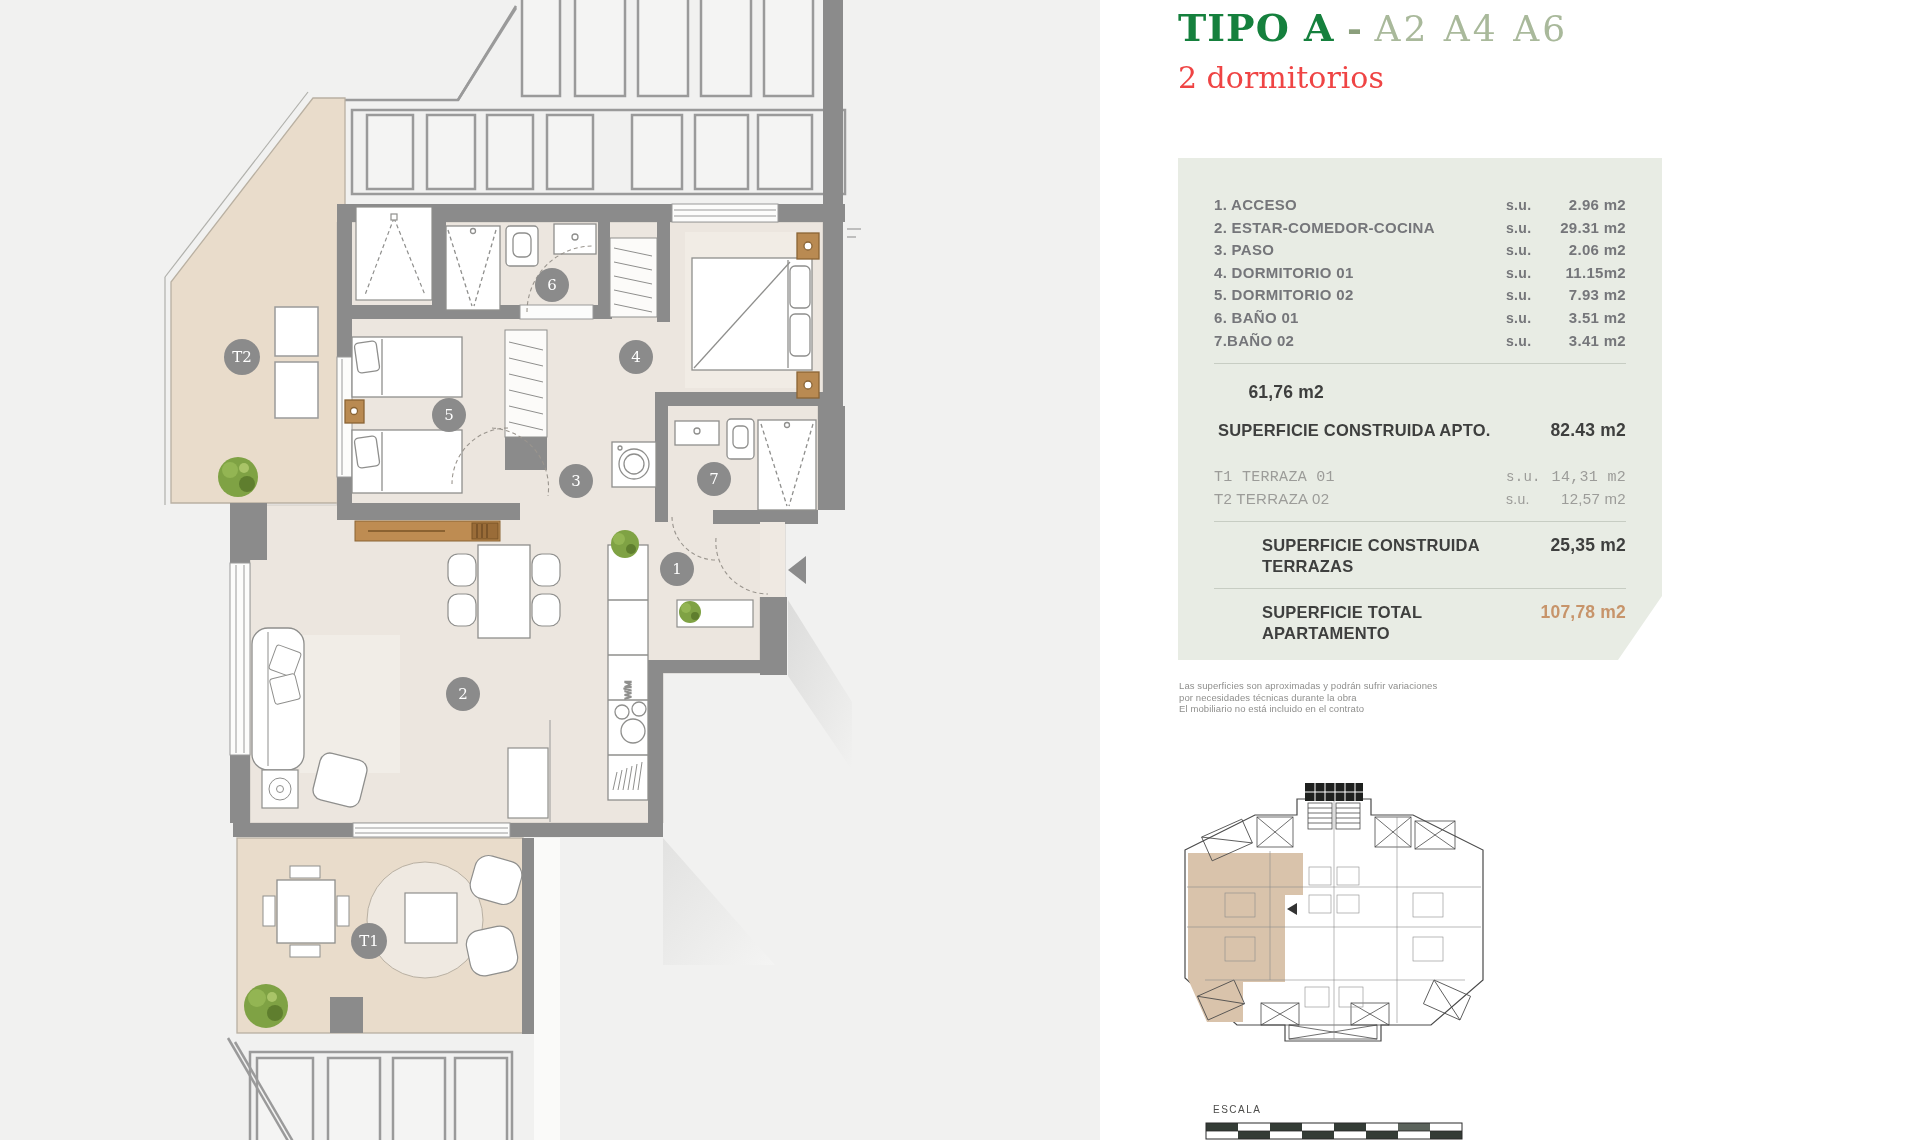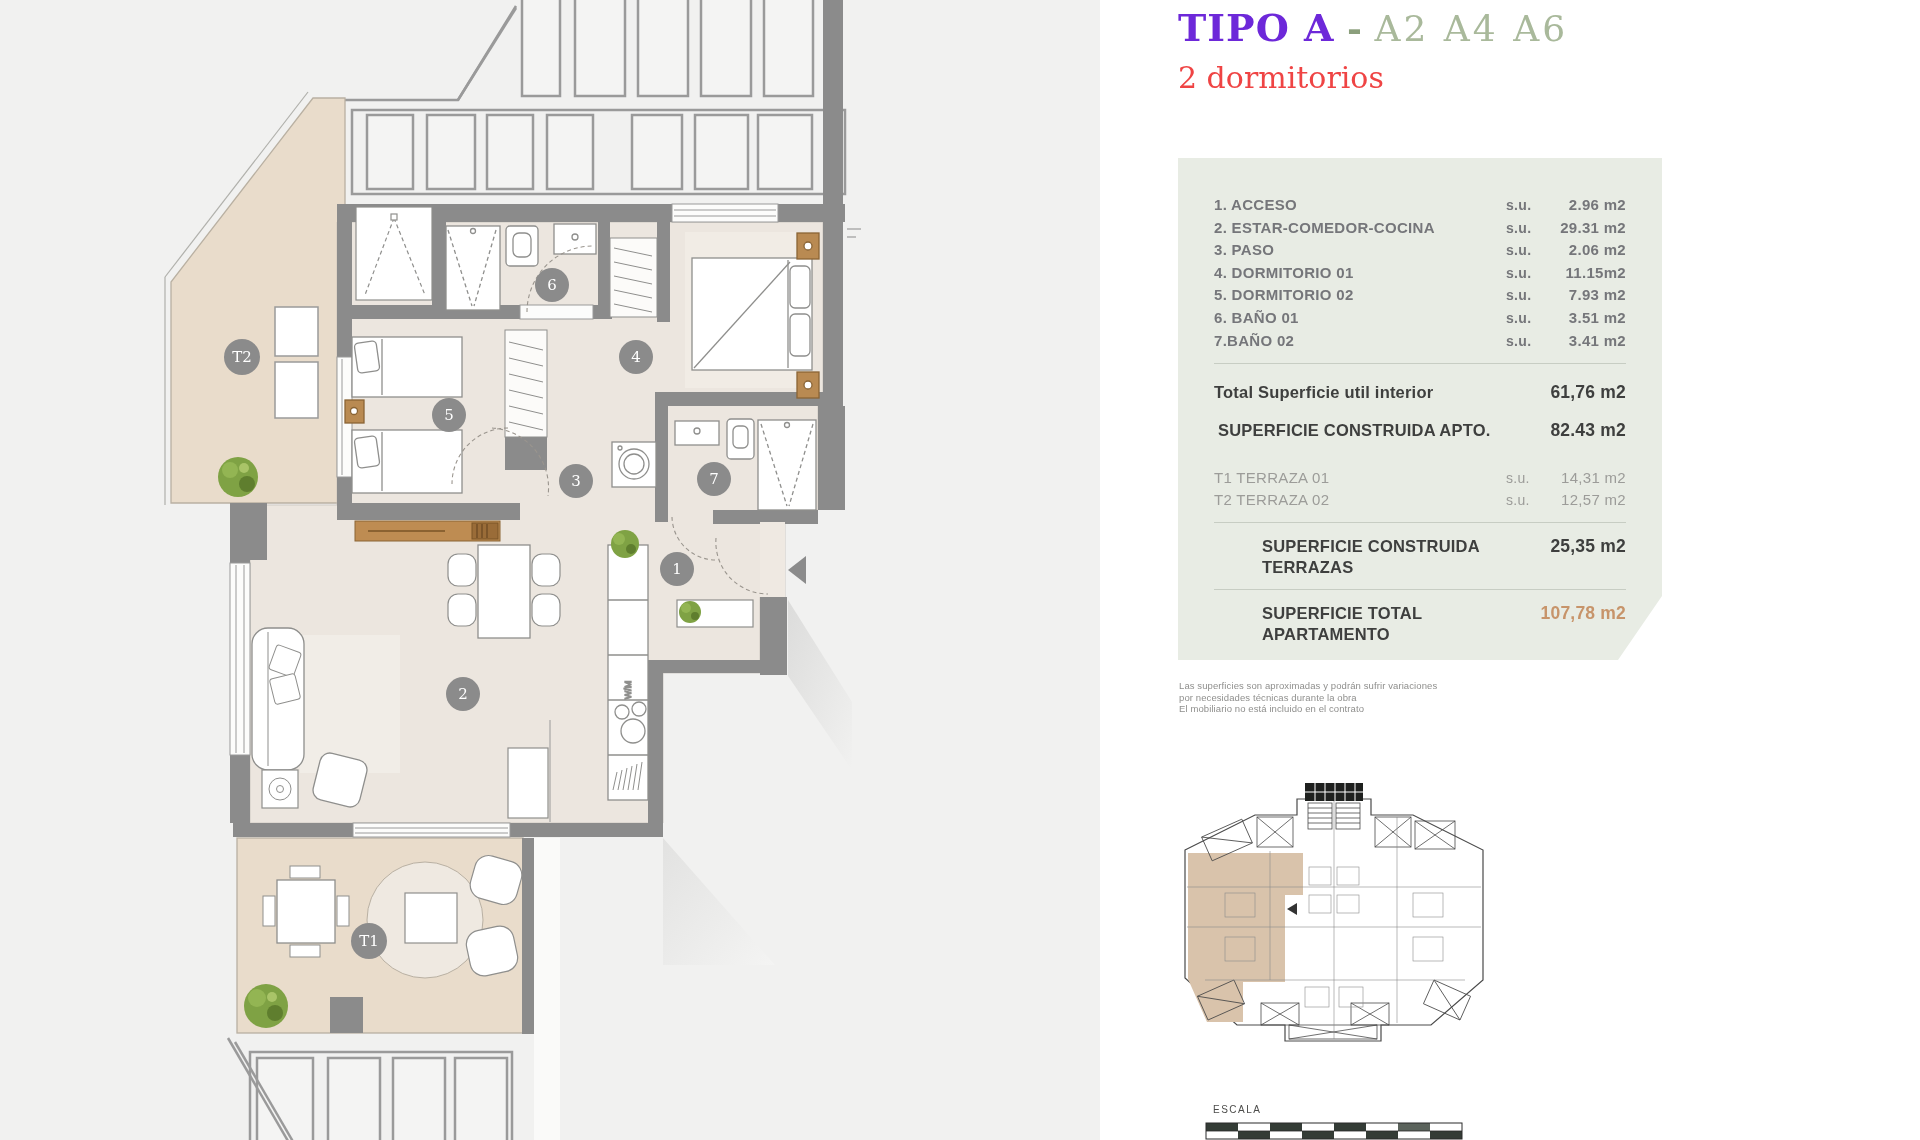--- a/index.html
+++ b/index.html
@@ -6,40 +6,40 @@
   body{
     width:1920px;height:1140px;position:relative;overflow:hidden;
     background:#ffffff;font-family:"Liberation Sans",sans-serif;
   }
   .plan-area-bg{position:absolute;left:0;top:0;width:1092px;height:1140px;background:#f1f1f0;}
   .plan-svg{position:absolute;left:0;top:0;}
 
   
   .title-block{position:absolute;left:1178px;top:6px;width:620px;}
   .title-line{font-family:"DejaVu Serif",serif;white-space:nowrap;line-height:44px;}
-  .title-main{font-size:38px;font-weight:bold;color:#6d28d9;letter-spacing:1px;}
+  .title-main{font-size:38px;font-weight:bold;color:#15803d;letter-spacing:1px;}
   .title-sep{font-size:36px;font-weight:bold;color:#8b9f7c;}
   .title-units{font-size:36px;font-weight:normal;color:#a9b99b;letter-spacing:3px;}
   .title-sub{font-family:"DejaVu Serif",serif;font-size:30px;color:#ef4444;margin-top:2px;line-height:36px;}
 
   .info-panel{
     position:absolute;left:1178px;top:158px;width:484px;height:502px;
     background:#e8ece4;box-sizing:border-box;padding:36px 36px 0 36px;
     clip-path:polygon(0 0,100% 0,100% calc(100% - 64px),calc(100% - 44px) 100%,0 100%);
   }
   .row{display:flex;align-items:baseline;}
   .room-row{line-height:21.6px;font-size:15px;color:#75767a;letter-spacing:.3px;font-weight:bold;}
   .room-label{flex:1;}
   .su{width:34px;text-align:left;font-size:14px;}
   .val{width:86px;text-align:right;font-size:15px;}
   .divider{border:none;border-top:1px solid #c7cdc3;margin:11px 0 0 0;}
   .total-row{margin-top:13px;line-height:30px;color:#3e3f3e;font-size:16.5px;font-weight:bold;letter-spacing:.2px;}
   .total-row .val{font-size:17.5px;width:110px;}
   .terr-row{line-height:21px;font-size:15px;color:#9c9c99;letter-spacing:.3px;}
-  .terr-gap{margin-top:22px;}
+  .terr-gap{margin-top:22px;font-family:Liberation Mono, monospace;}
   .block-row{margin-top:13px;color:#3e3f3e;font-size:16.5px;font-weight:bold;line-height:21px;letter-spacing:.2px;margin-left:48px;}
   .block-row .lbl2{flex:1;max-width:250px;}
   .block-row .val{font-size:17.5px;width:120px;line-height:21px;}
   .accent{color:#c7946a !important;}
 
   .disclaimer{position:absolute;left:1179px;top:680px;width:330px;
     font-size:9.5px;line-height:11.5px;color:#8f8f8d;letter-spacing:.1px;}
 
   .escala-label{position:absolute;left:1205px;top:1104px;font-size:10px;color:#4c4c4a;letter-spacing:1.5px;padding-left:8px;}
   .scalebar-svg{position:absolute;left:1205px;top:1122px;}
@@ -417,21 +417,20 @@
     </div>
   <div class="row room-row">
       <span class="room-label">7.BAÑO 02</span>
       <span class="su">s.u.</span>
       <span class="val">3.41 m2</span>
     </div>
 
   <hr class="divider">
 
   <div class="row total-row">
-      <span class="room-label">Total Superficie util interior</span>
       <span class="val">61,76 m2</span>
     </div>
   <div class="row total-row" style="margin-top:8px;justify-content:center;">
       <span class="room-label" style="padding-left:4px;">SUPERFICIE CONSTRUIDA APTO.</span>
       <span class="val">82.43 m2</span>
     </div>
 
   <div class="row terr-row terr-gap">
       <span class="room-label">T1 TERRAZA 01</span>
       <span class="su">s.u.</span>

